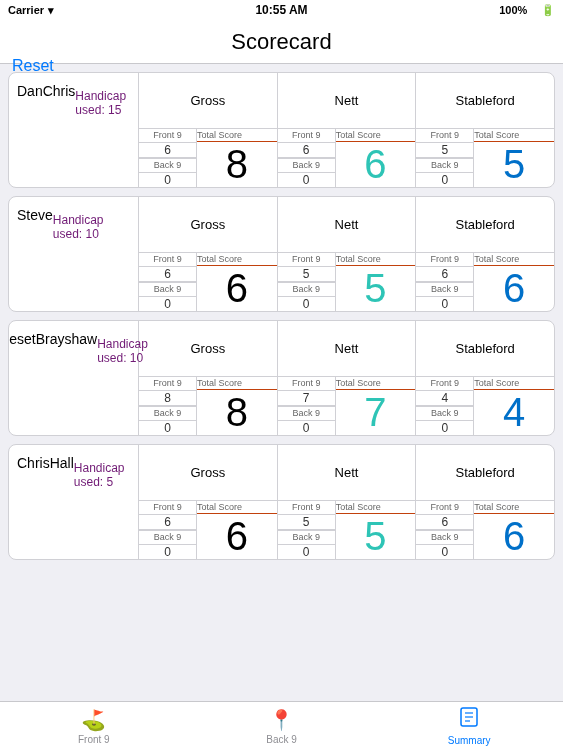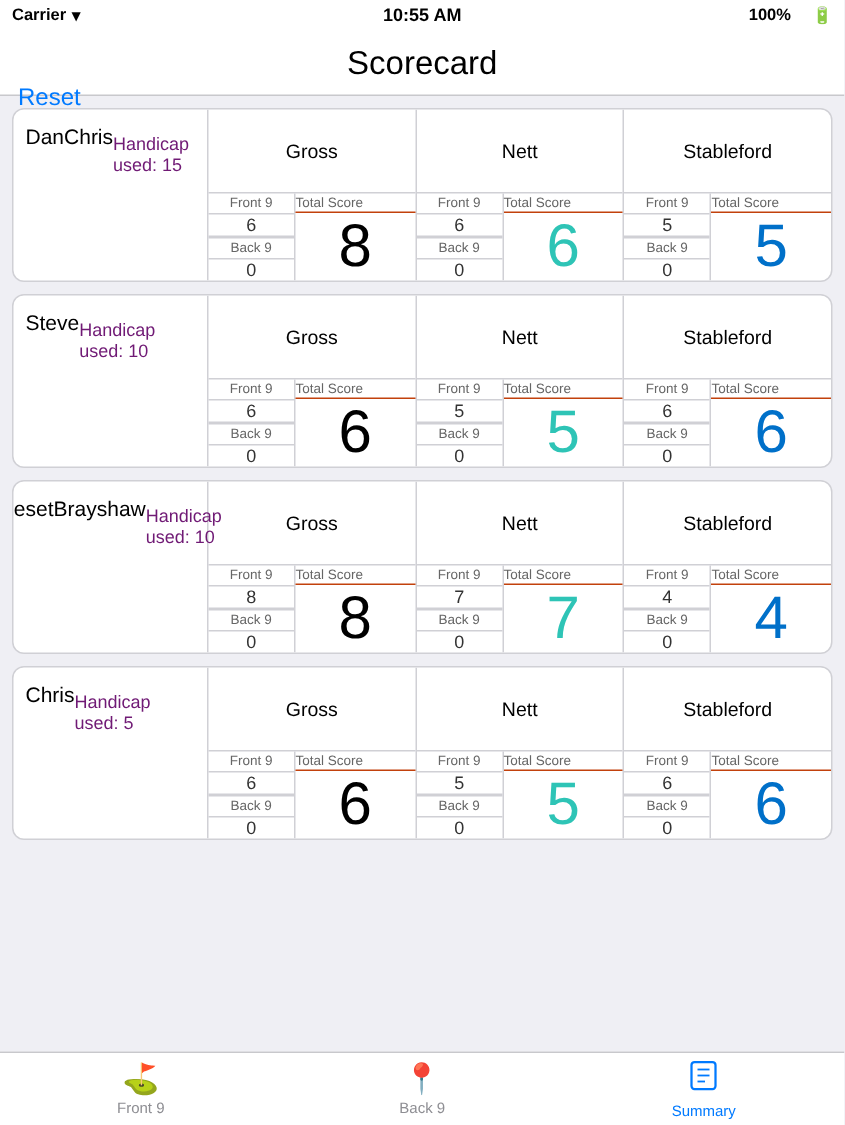--- a/index.html
+++ b/index.html
@@ -483,20 +483,21 @@
             </div>
           </div>
         </div>
       </div>
 
     </div>
   </div>
     <div class="player-card">
     <div class="player-info">
       <span class="player-name-first">Chris</span>
+      <span class="player-name-last">Hall</span>
       <span class="player-handicap">Handicap used: 5</span>
     </div>
     <div class="score-sections">
 
       <div class="score-section">
         <div class="section-header">Gross</div>
         <div class="section-body">
           <div class="sub-col">
             <div class="sub-header">Front 9</div>
             <div class="sub-rows">

